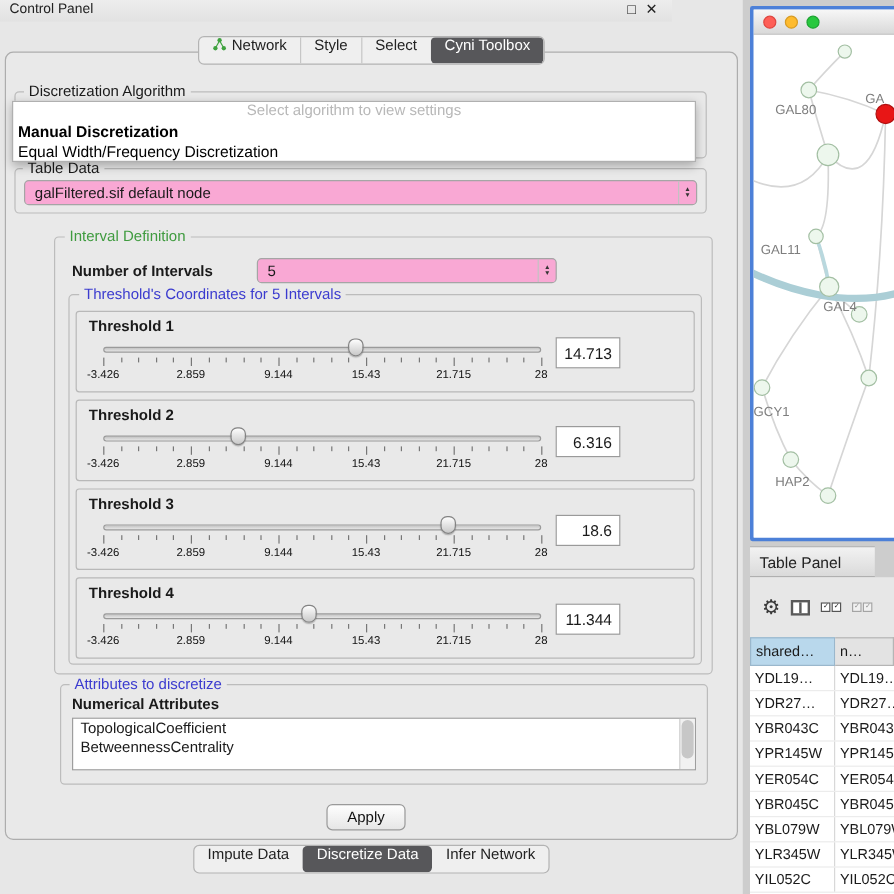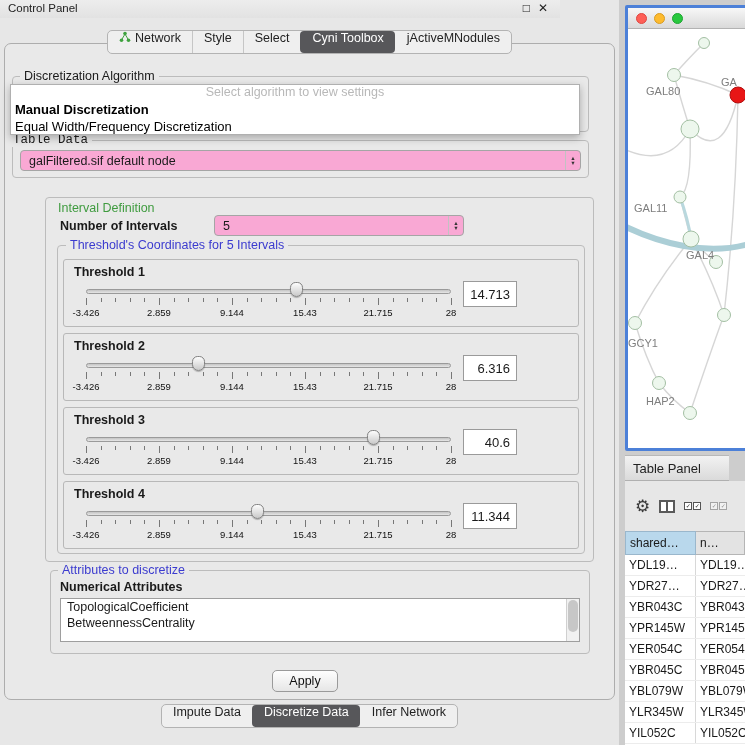--- a/index.html
+++ b/index.html
@@ -121,41 +121,38 @@
         </div>
         <div class="tab">
             <span>Style</span>
           </div>
         <div class="tab">
             <span>Select</span>
           </div>
         <div class="tab selected">
             <span>Cyni Toolbox</span>
           </div>
-        <div class="tab">
-            <span>jActiveMNodules</span>
-          </div>
       </div>
     </div>
 
     <div class="group" style="left:12px;top:76px;width:577px;height:56px;"></div>
     <span class="group-title" style="left:20px;top:69px;">Discretization Algorithm</span>
 
     <div class="group" style="left:12px;top:140px;width:577px;height:38px;"></div>
-    <span class="group-title" style="left:9px;top:133px;font-family:Liberation Mono, monospace;">Table Data</span>
+    <span class="group-title" style="left:19px;top:133px;">Table Data</span>
     <div class="combo" style="left:20px;top:150px;width:561px;">
       <span class="combo-text">galFiltered.sif default node</span>
       <span class="stepper">
           <span>▲</span>
           <span>▼</span>
         </span>
     </div>
 
     <div class="group" style="left:45px;top:197px;width:549px;height:365px;"></div>
-    <span class="group-title gt-green" style="left:54px;top:190px;margin-top:11px;">Interval Definition</span>
+    <span class="group-title gt-green" style="left:54px;top:190px;">Interval Definition</span>
 
     <span class="bold-label" style="left:60px;top:219px;">Number of Intervals</span>
     <div class="combo" style="left:214px;top:215px;width:250px;">
       <span class="combo-text">5</span>
       <span class="stepper">
           <span>▲</span>
           <span>▼</span>
         </span>
     </div>
 
@@ -285,21 +282,21 @@
             </div>
       <div class="scale">
               <span style="left: 0%;">-3.426</span>
               <span style="left: 20%;">2.859</span>
               <span style="left: 40%;">9.144</span>
               <span style="left: 60%;">15.43</span>
               <span style="left: 80%;">21.715</span>
               <span style="left: 100%;">28</span>
             </div>
     </div>
-    <div class="thr-value">40.6</div>
+    <div class="thr-value">18.6</div>
   </div>
         <div class="thr-box">
     <div class="thr-label">Threshold 4</div>
     <div class="slider-area">
       <div class="track"></div>
       <div class="thumb" style="left: calc(46.9993% - 7px);"></div>
       <div class="ticks">
               <div class="tick major" style="left: 0%;"></div>
               <div class="tick" style="left: 4%;"></div>
               <div class="tick" style="left: 8%;"></div>

